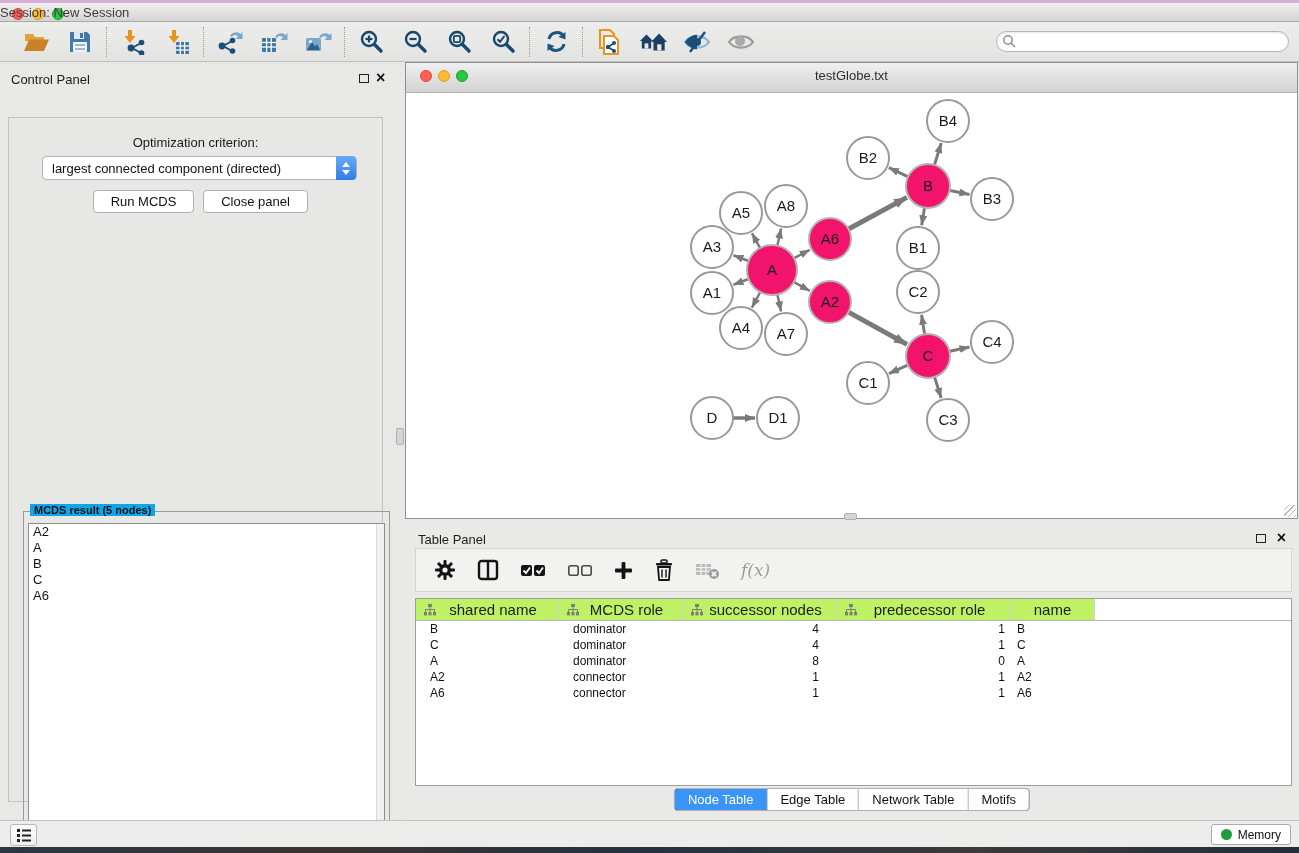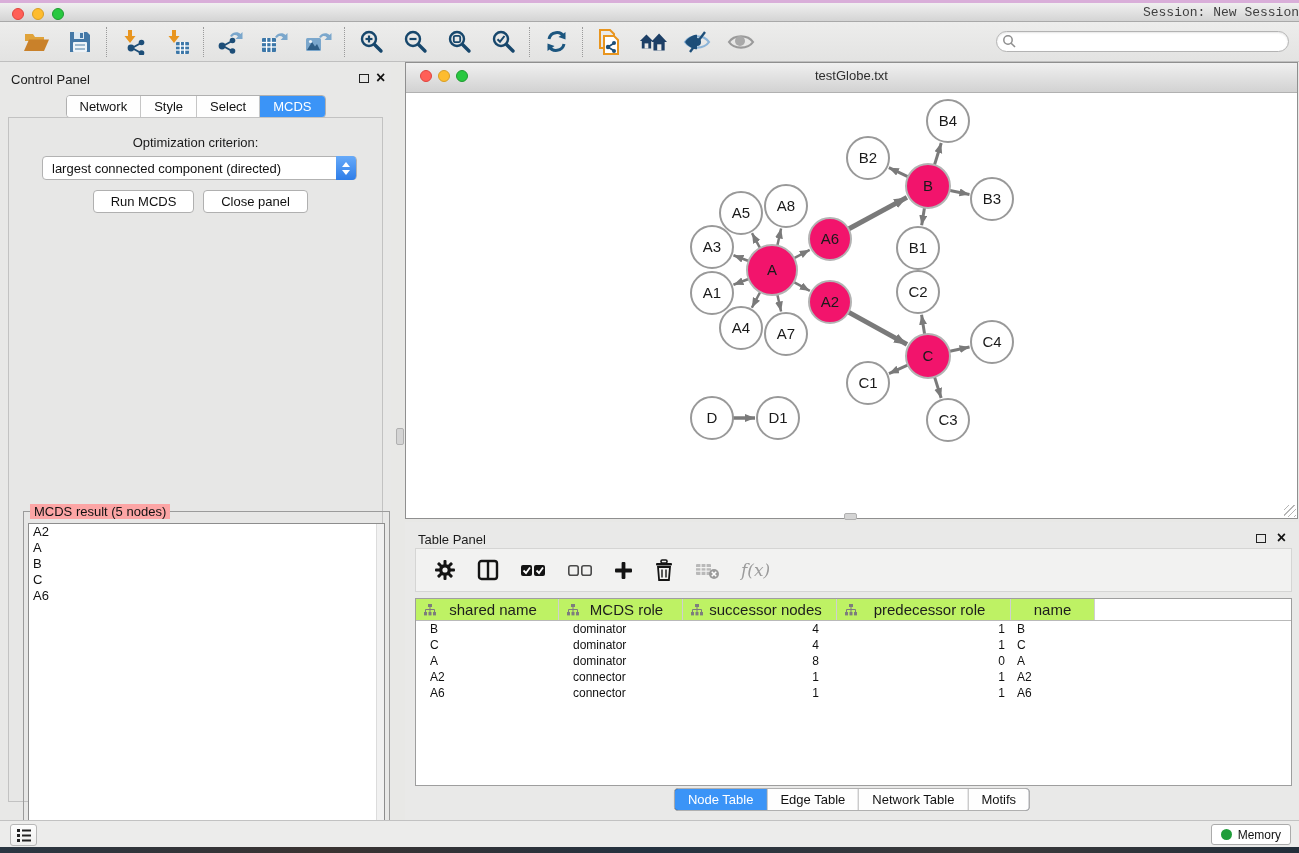--- a/index.html
+++ b/index.html
@@ -3,22 +3,22 @@
 <meta charset="utf-8">
 <style>
   * { margin:0; padding:0; box-sizing:border-box; }
   body { font-family:"Liberation Sans", sans-serif; background:#555; }
   #app { position:relative; width:1299px; height:853px; background:#e8e8e6; overflow:hidden; }
 
   
   .top-line { position:absolute; left:0; top:0; width:100%; height:3px; background:#d9aed9; }
   .titlebar { position:absolute; left:0; top:3px; width:100%; height:19px;
     background:linear-gradient(180deg,#f0f0f0,#d4d4d4); border-bottom:1px solid #a9a9a9; }
-  .titlebar .title { position:absolute; left:0; right:0; top:2px; text-align:right;
-    font-size:13px; color:#3e3e3e;font-family:Liberation Mono, monospace; }
+  .titlebar .title { position:absolute; left:0; right:0; top:2px; text-align:left;
+    font-size:13px; color:#3e3e3e; }
   .light { position:absolute; top:5px; width:12px; height:12px; border-radius:50%; }
   .light.red { left:12px; background:#ff5f57; border:1px solid #e0443e; }
   .light.yellow { left:32px; background:#febc2e; border:1px solid #d89e24; }
   .light.green { left:52px; background:#28c840; border:1px solid #1f9a31; }
 
   
   .toolbar { position:absolute; left:0; top:22px; width:100%; height:40px;
     background:linear-gradient(180deg,#ededec,#e3e3e2); border-bottom:1px solid #bfbfbf;
     display:flex; align-items:center; padding-left:10px; }
   .tgroup { display:flex; align-items:center; gap:16px; padding:0 12px; }
@@ -48,21 +48,21 @@
   .dd-stepper { position:absolute; right:0; top:-1px; width:20px; height:24px; border-radius:0 4px 4px 0;
     background:linear-gradient(180deg,#67aaf9,#2e7de8); display:flex; flex-direction:column;
     align-items:center; justify-content:center; gap:3px; }
   .tri-up { width:0; height:0; border-left:4px solid transparent; border-right:4px solid transparent; border-bottom:5px solid #fff; }
   .tri-down { width:0; height:0; border-left:4px solid transparent; border-right:4px solid transparent; border-top:5px solid #fff; }
   .cp-btn { position:absolute; top:72px; height:23px; background:#fff; border:1px solid #b0b0b0;
     border-radius:4px; font-size:13px; color:#111; font-family:"Liberation Sans",sans-serif; cursor:default; }
   #run-btn { left:84px; width:101px; }
   #close-btn { left:194px; width:105px; }
   .mcds-box { position:absolute; left:14px; top:393px; width:367px; height:344px; border:1px solid #9b9b9b; }
-  .mcds-legend { position:absolute; left:6px; top:-8px; background:#fca5a5; padding:0 4px; font-size:13px; color:#111; }
+  .mcds-legend { position:absolute; left:6px; top:-8px; background:#0ea5e9; padding:0 4px; font-size:11px; color:#111;font-weight:bold; }
   .mcds-list { position:absolute; left:4px; top:11px; right:4px; bottom:4px; background:#fff; border:1px solid #8d8d8d; overflow:hidden; }
   .mcds-item { font-size:13px; color:#111; line-height:16px; padding-left:4px; }
   .mcds-scroll { position:absolute; right:0; top:0; bottom:0; width:8px; background:#f1f1f1; border-left:1px solid #dcdcdc; }
 
   
   .net-window { position:absolute; left:405px; top:62px; width:893px; height:457px;
     background:#fff; border:1px solid #8f8f8f; }
   .nw-titlebar { position:absolute; left:0; top:0; right:0; height:30px;
     background:linear-gradient(180deg,#f0f0f0,#d2d2d2); border-bottom:1px solid #b1b1b1; }
   .nw-titlebar .title { position:absolute; left:0; right:0; top:5px; text-align:center; font-size:13px; color:#2e2e2e; }
@@ -286,26 +286,20 @@
       <svg width="14" height="14" viewBox="0 0 14 14">
         <circle cx="6" cy="6" r="4.2" fill="none" stroke="#8e8e8e" stroke-width="1.5"></circle>
         <line x1="9.2" y1="9.2" x2="13" y2="13" stroke="#8e8e8e" stroke-width="1.6"></line>
       </svg></span>
   </div>
 
   <div class="control-panel">
     <div class="panel-title">Control Panel</div>
     <span class="wbtn-float" style="left:359px; top:12px;"></span>
     <span class="wbtn-close" style="left:376px; top:11px;">×</span>
-    <div class="cp-tabs" id="control-tabs">
-        <span class="seg-tab">Network</span>
-        <span class="seg-tab">Style</span>
-        <span class="seg-tab">Select</span>
-        <span class="seg-tab active">MCDS</span>
-      </div>
     <div class="cp-content">
       <div class="opt-label">Optimization criterion:</div>
       <div class="dropdown">
         <span>largest connected component (directed)</span>
         <span class="dd-stepper">
           <span class="tri-up"></span>
             <span class="tri-down"></span>
         </span>
       </div>
       <button class="cp-btn" id="run-btn">Run MCDS</button>

